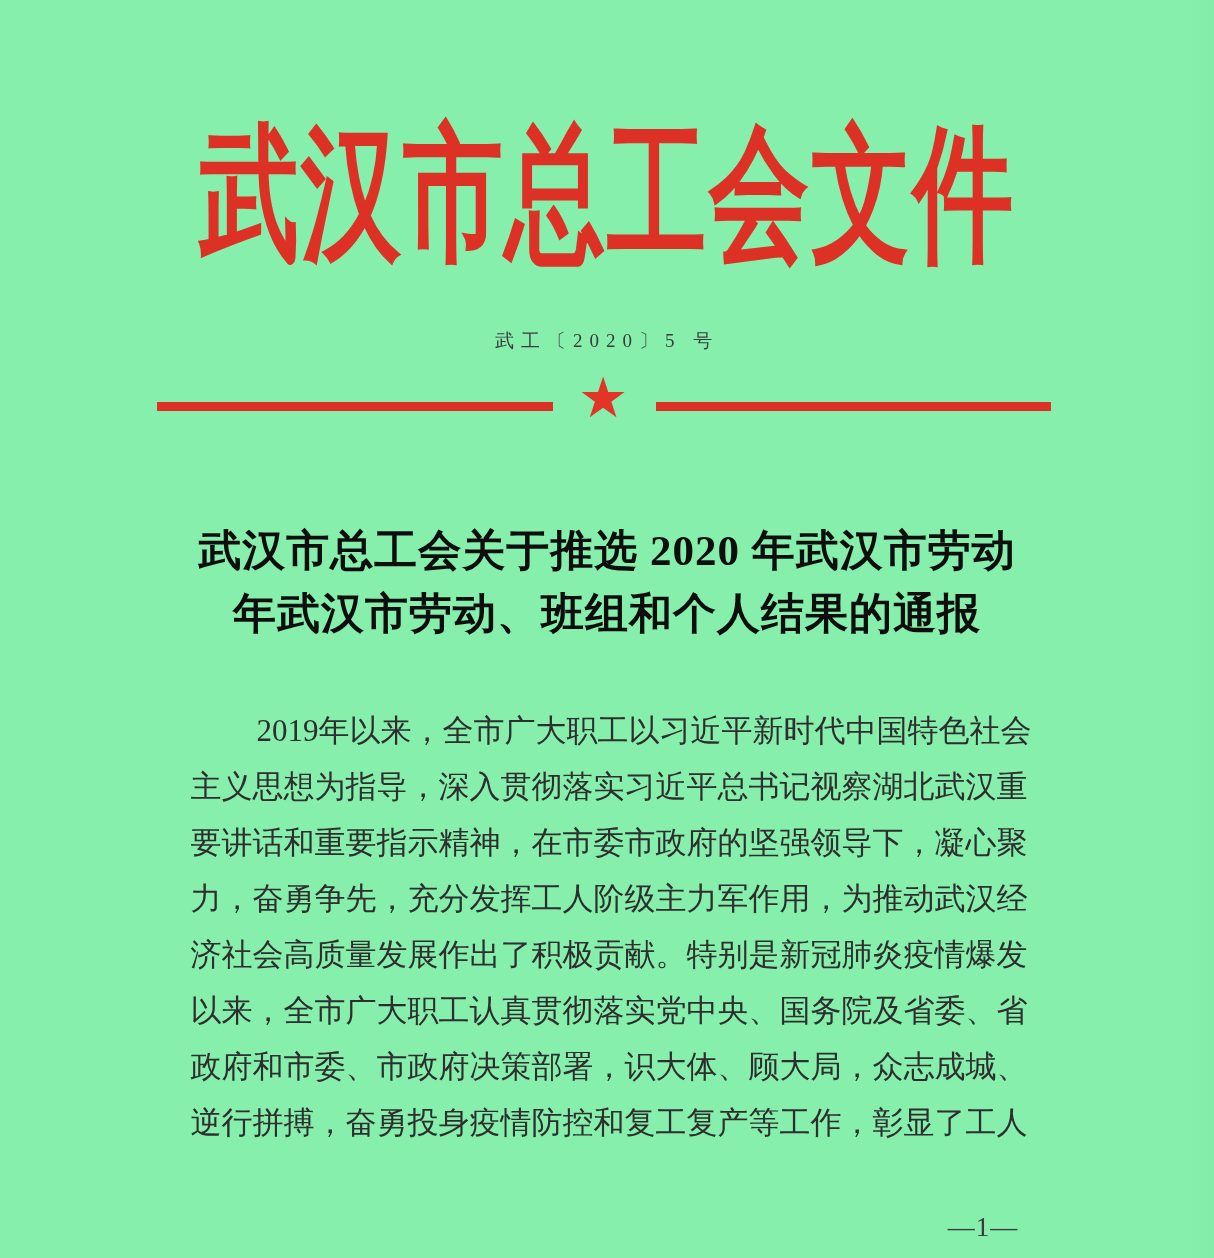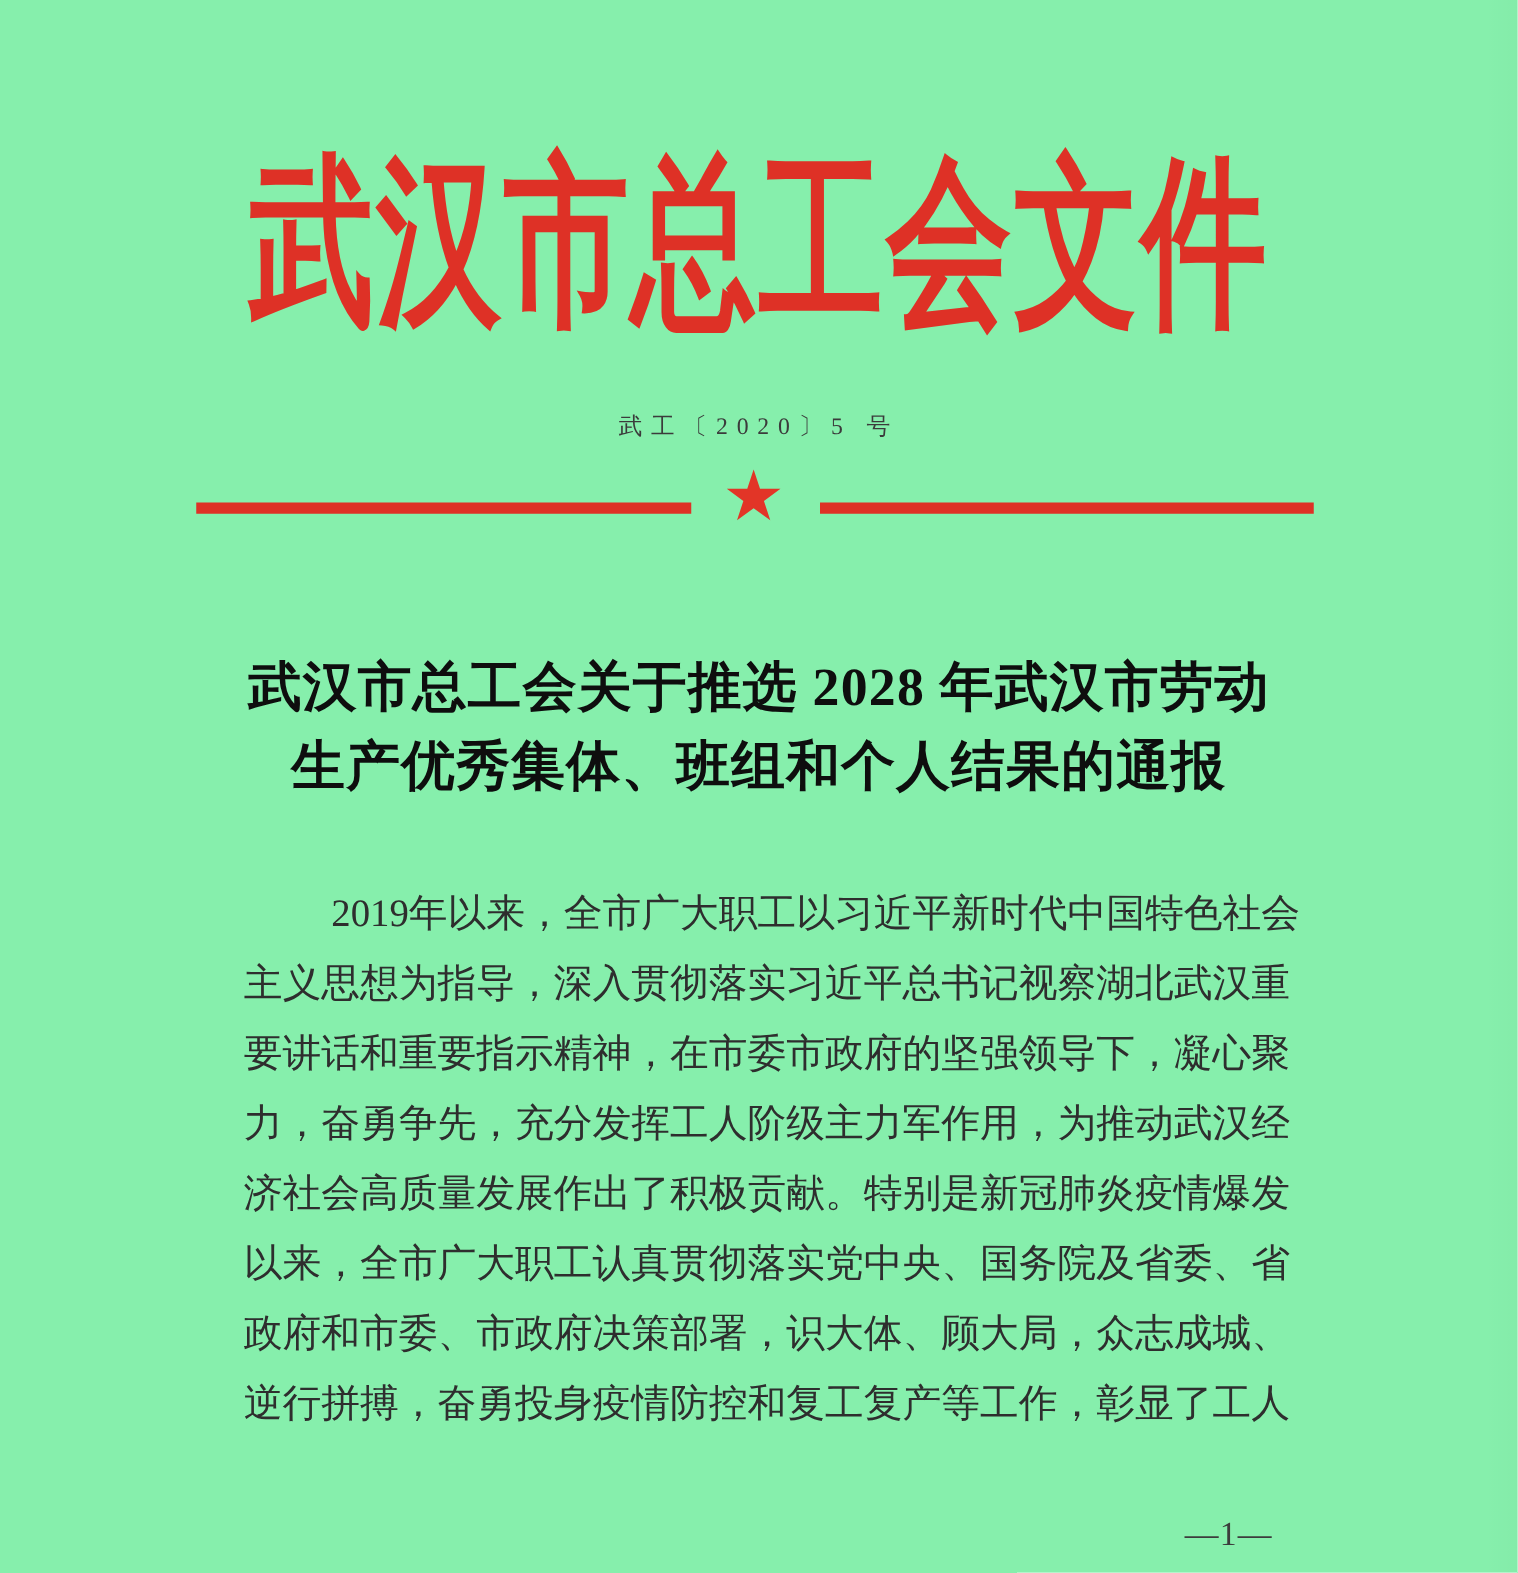--- a/index.html
+++ b/index.html
@@ -56,21 +56,21 @@
     font-size:43px; line-height:63px;
     letter-spacing:1px;
   }
 
   
   .body-text {
     position:absolute; top:703px; left:195px; width:828px;
     font-size:31px; color:#2e2e2e;
   }
   .body-line {
-    display:flex; justify-content:space-between; align-items:center;
+    display:flex; justify-content:center; align-items:center;
     height:56px; white-space:nowrap;
   }
   .body-line.indent { padding-left:70px; }
 
   
   .page-number {
     position:absolute; top:1212px; left:938px; width:90px;
     text-align:center;
     font-size:27px; color:#3c3c3c;
     letter-spacing:1px;
@@ -83,22 +83,22 @@
 
   <div class="org-title">武汉市总工会文件</div>
 
   <div class="doc-number">武工〔2020〕5 号</div>
 
   <div class="rule rule-left"></div>
   <div class="star">★</div>
   <div class="rule rule-right"></div>
 
   <div class="doc-title">
-    <div>武汉市总工会关于推选 2028 年武汉市劳动</div>
-    <div>生产优秀集体、班组和个人结果的通报</div>
+    <div>武汉市总工会关于推选 2020 年武汉市劳动</div>
+    <div>年武汉市劳动、班组和个人结果的通报</div>
   </div>
 
   <div class="body-text">
     <div class="body-line justify-chars indent">
         <span>2019</span>
         <span>年</span>
         <span>以</span>
         <span>来</span>
         <span>，</span>
         <span>全</span>

